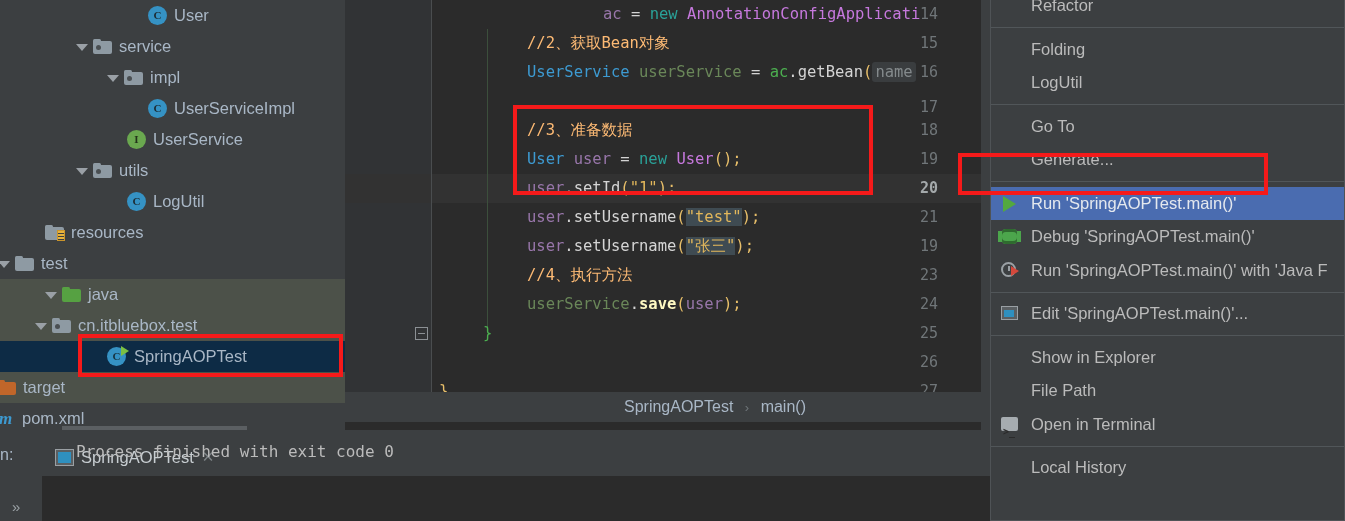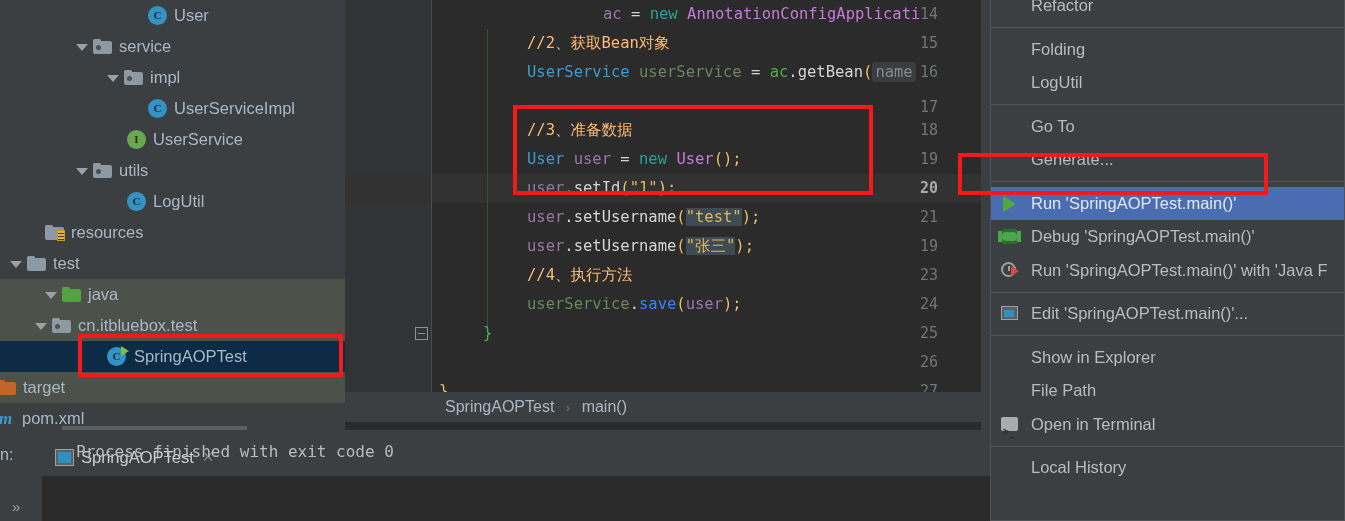--- a/index.html
+++ b/index.html
@@ -113,32 +113,32 @@
   .code{
     position:absolute;left:0;width:640px;height:29px;line-height:29px;
     font-family:"DejaVu Sans Mono","Liberation Mono",monospace;
     font-size:15.5px;white-space:pre;color:#a9b7c6;
   }.kw2{color:#2aa198;}
   .type{color:#3d9ad1;}
   .purple{color:#c678dd;}
   .str{color:#e2b75b;}
   .cmt{color:#fdba74;}
   .fld{color:#9876aa;}
-  .mth{color:#3b82f6;}
+  .mth{color:#fef9c3;font-weight:bold;}
   .grn{color:#6a8759;}
   .green2{color:#4caf50;}
   .yel{color:#e8bf6a;}
   .wht{color:#d4d4d4;}
   .sel-tok{background:#3f4b52;}
   .hint{background:#3a3d3f;color:#848a8c;border-radius:3px;padding:1px 3px;}
 
   #breadcrumb{
     position:absolute;left:0;bottom:8px;height:30px;line-height:30px;
     width:640px;background:#3c3f41;color:#a9b7c6;font-size:16px;
-    padding-left:100px;box-sizing:border-box;
+    padding-left:100px;box-sizing:border-box;text-align:center;
   }
   #breadcrumb .sep{color:#6e7579;padding:0 7px;font-size:13px;}
   #editor .edge-strip{position:absolute;right:0;top:0;width:4px;height:430px;background:#3c3f41;}
 
   
   #context-menu{
     position:absolute;left:990px;top:-12px;width:355px;height:533px;
     background:#3c3f41;border:1px solid #4f5356;box-sizing:border-box;
     overflow:hidden;z-index:30;
   }
@@ -241,21 +241,21 @@
       <span>LogUtil</span>
     </div>
 
     <div class="tree-row" style="padding-left:45px">
       <span class="ic ic-folder res">
           <i></i>
         </span>
       <span>resources</span>
     </div>
 
-    <div class="tree-row" style="padding-left:12px">
+    <div class="tree-row" style="padding-left:0px">
       <span class="arrow open" style="margin-left:-2px"></span>
       <span class="ic ic-folder">
           <i></i>
         </span>
       <span>test</span>
     </div>
 
     <div class="tree-row src" style="padding-left:45px">
       <span class="arrow open"></span>
       <span class="ic ic-folder green">

